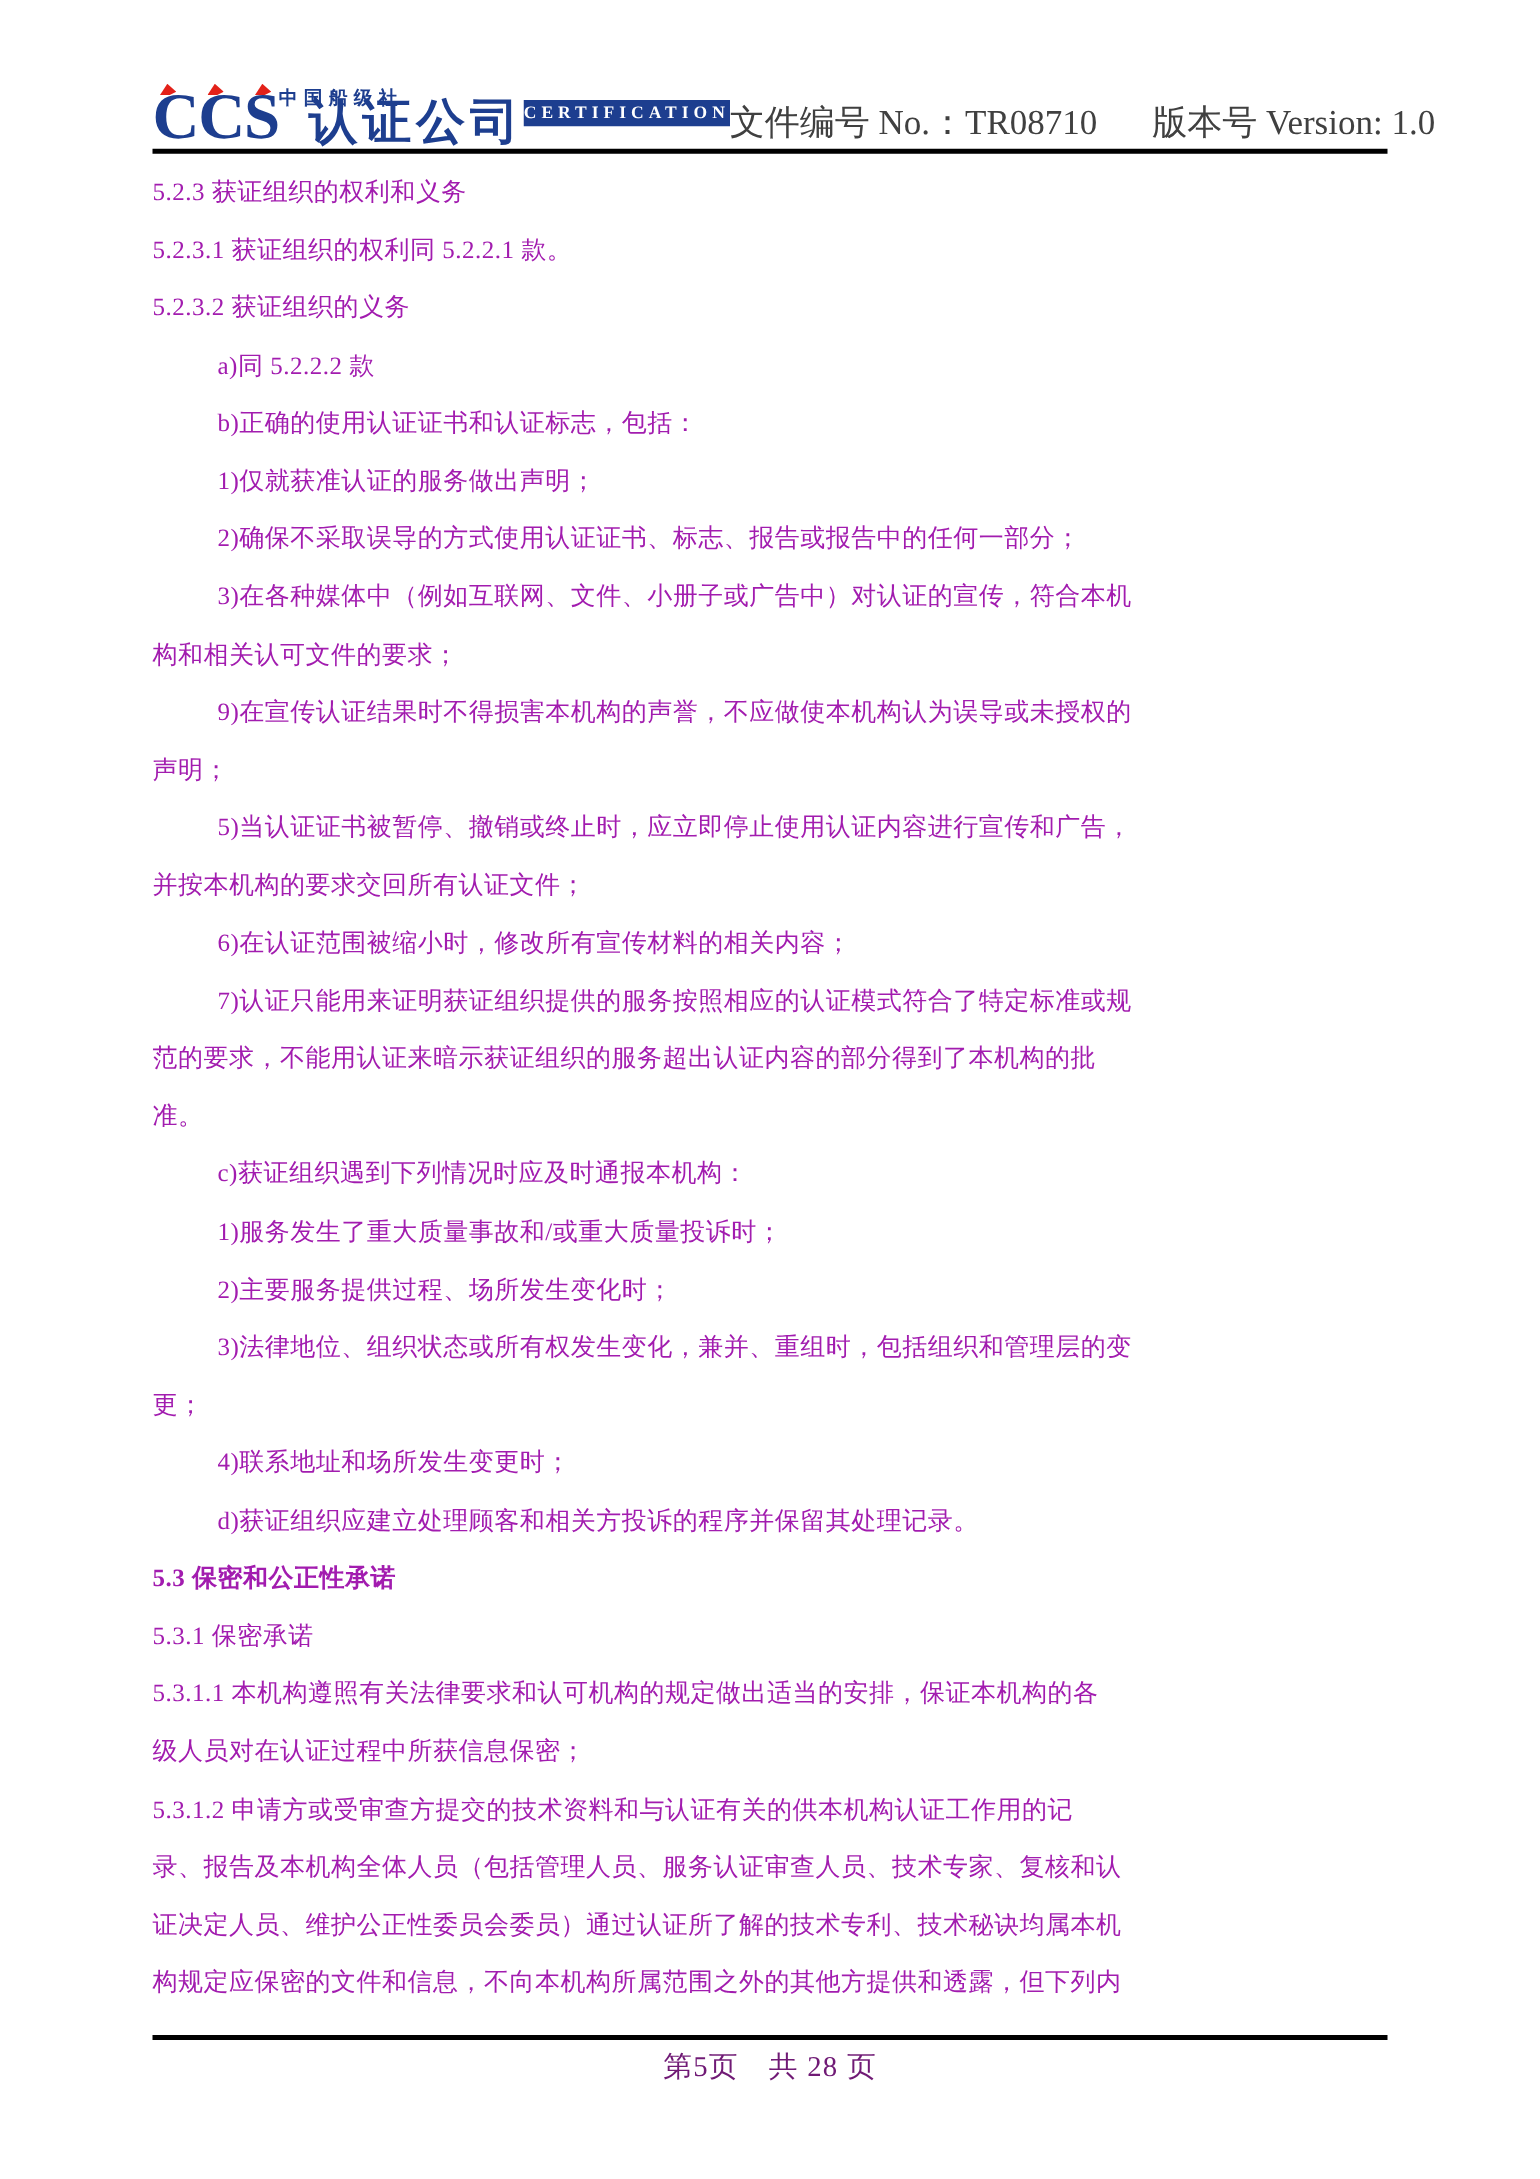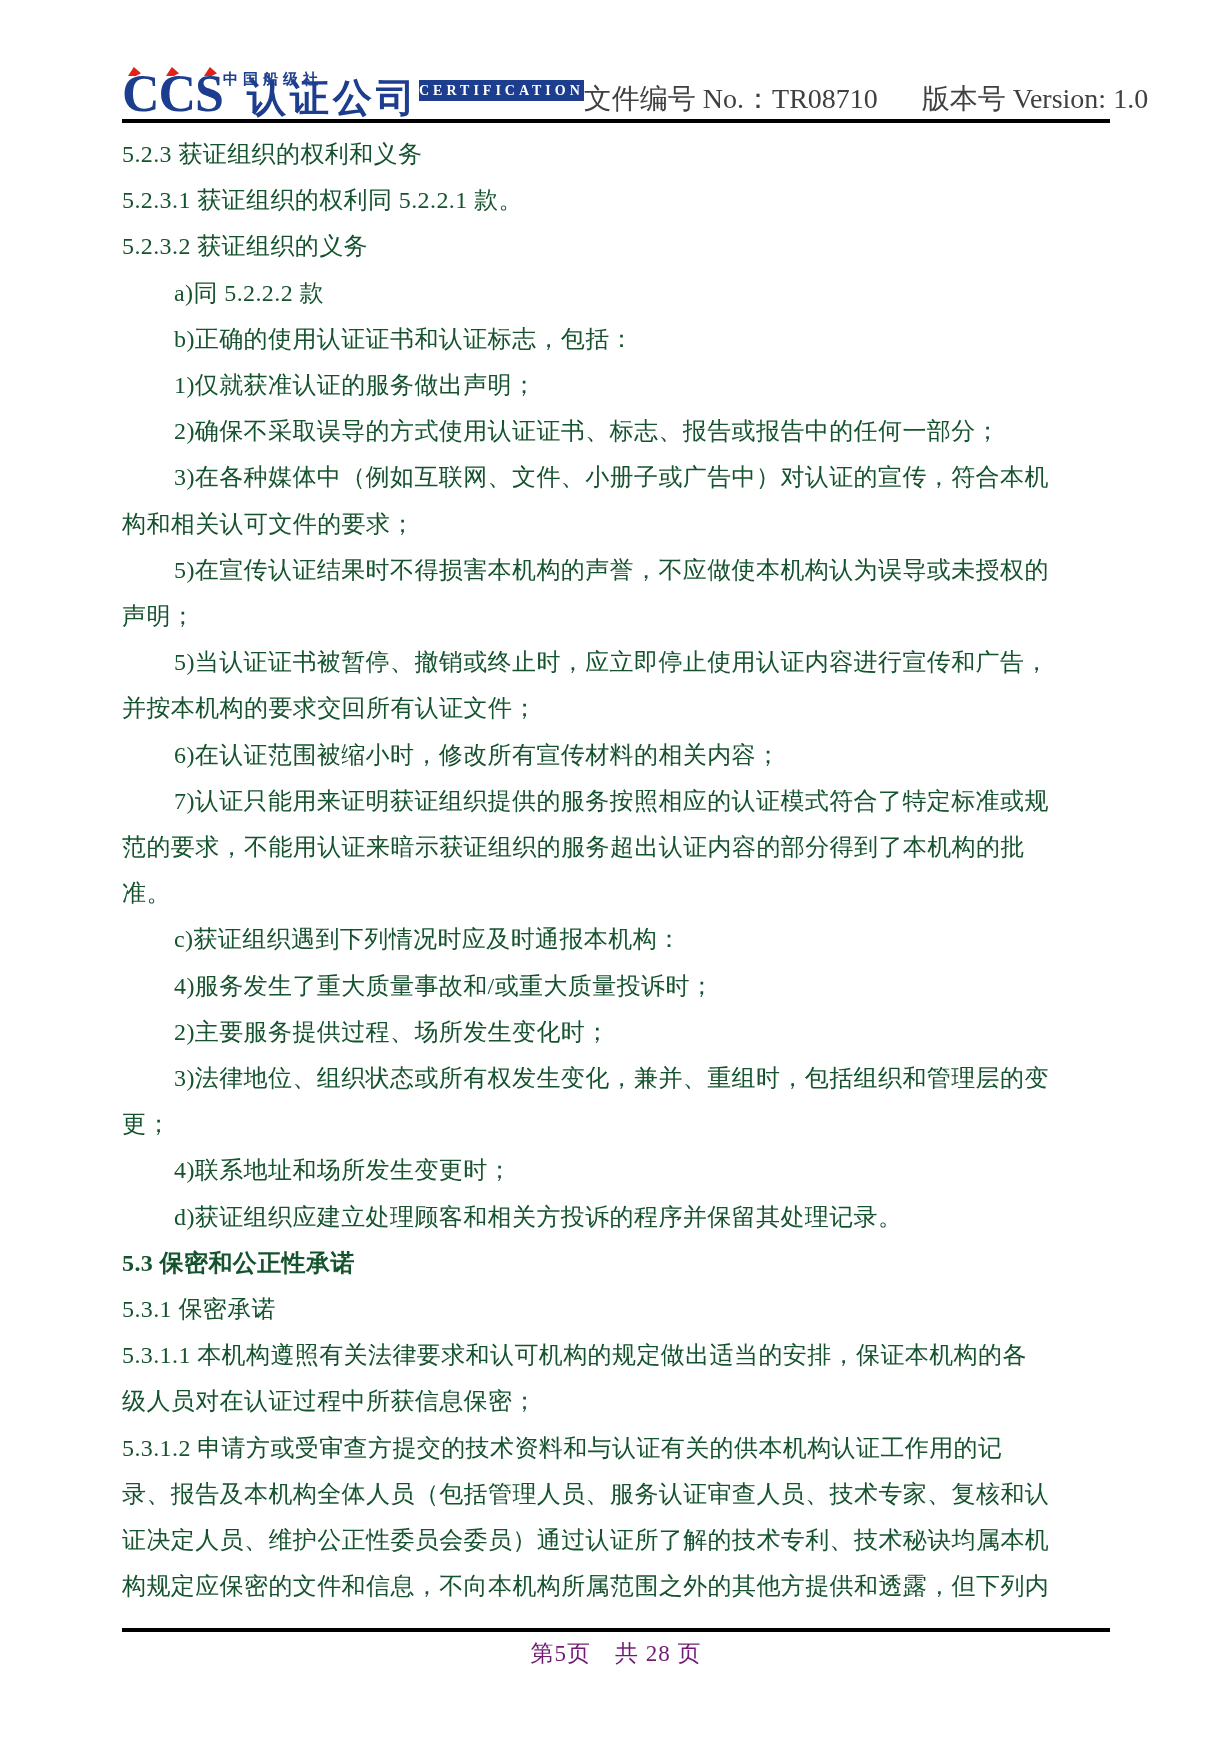--- a/index.html
+++ b/index.html
@@ -113,25 +113,25 @@
   }
 
   
   .doc-body {
     position: absolute;
     top: 131px;
     left: 122px;
     width: 992px;
   }
   .line {
-    font-size: 24px;
+    font-size: 20px;
     line-height: 46.2px;
     letter-spacing: 0.4px;
     white-space: nowrap;
-    color: #14532d;
+    color: #a21caf;
   }
   .line.indent { padding-left: 52px; }
   .line.bold { font-weight: bold; }
 
   
   .footer-rule {
     position: absolute;
     top: 1628px;
     left: 122px;
     right: 122px;
@@ -181,30 +181,30 @@
   <div class="doc-body">
       <div class="line">5.2.3 获证组织的权利和义务</div>
       <div class="line">5.2.3.1 获证组织的权利同 5.2.2.1 款。</div>
       <div class="line">5.2.3.2 获证组织的义务</div>
       <div class="line indent">a)同 5.2.2.2 款</div>
       <div class="line indent">b)正确的使用认证证书和认证标志，包括：</div>
       <div class="line indent">1)仅就获准认证的服务做出声明；</div>
       <div class="line indent">2)确保不采取误导的方式使用认证证书、标志、报告或报告中的任何一部分；</div>
       <div class="line indent">3)在各种媒体中（例如互联网、文件、小册子或广告中）对认证的宣传，符合本机</div>
       <div class="line">构和相关认可文件的要求；</div>
-      <div class="line indent">5)在宣传认证结果时不得损害本机构的声誉，不应做使本机构认为误导或未授权的</div>
+      <div class="line indent">9)在宣传认证结果时不得损害本机构的声誉，不应做使本机构认为误导或未授权的</div>
       <div class="line">声明；</div>
       <div class="line indent">5)当认证证书被暂停、撤销或终止时，应立即停止使用认证内容进行宣传和广告，</div>
       <div class="line">并按本机构的要求交回所有认证文件；</div>
       <div class="line indent">6)在认证范围被缩小时，修改所有宣传材料的相关内容；</div>
       <div class="line indent">7)认证只能用来证明获证组织提供的服务按照相应的认证模式符合了特定标准或规</div>
       <div class="line">范的要求，不能用认证来暗示获证组织的服务超出认证内容的部分得到了本机构的批</div>
       <div class="line">准。</div>
       <div class="line indent">c)获证组织遇到下列情况时应及时通报本机构：</div>
-      <div class="line indent">4)服务发生了重大质量事故和/或重大质量投诉时；</div>
+      <div class="line indent">1)服务发生了重大质量事故和/或重大质量投诉时；</div>
       <div class="line indent">2)主要服务提供过程、场所发生变化时；</div>
       <div class="line indent">3)法律地位、组织状态或所有权发生变化，兼并、重组时，包括组织和管理层的变</div>
       <div class="line">更；</div>
       <div class="line indent">4)联系地址和场所发生变更时；</div>
       <div class="line indent">d)获证组织应建立处理顾客和相关方投诉的程序并保留其处理记录。</div>
       <div class="line bold">5.3 保密和公正性承诺</div>
       <div class="line">5.3.1 保密承诺</div>
       <div class="line">5.3.1.1 本机构遵照有关法律要求和认可机构的规定做出适当的安排，保证本机构的各</div>
       <div class="line">级人员对在认证过程中所获信息保密；</div>
       <div class="line">5.3.1.2 申请方或受审查方提交的技术资料和与认证有关的供本机构认证工作用的记</div>

